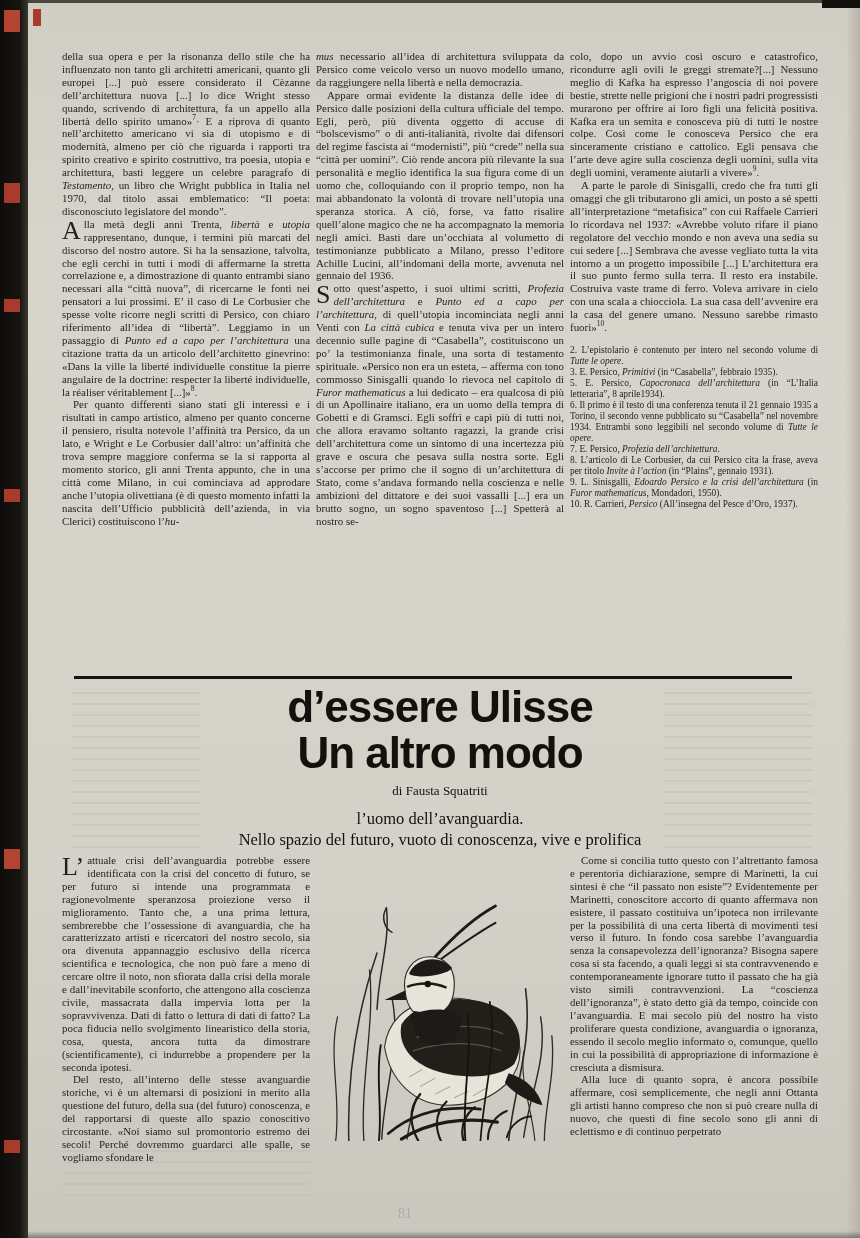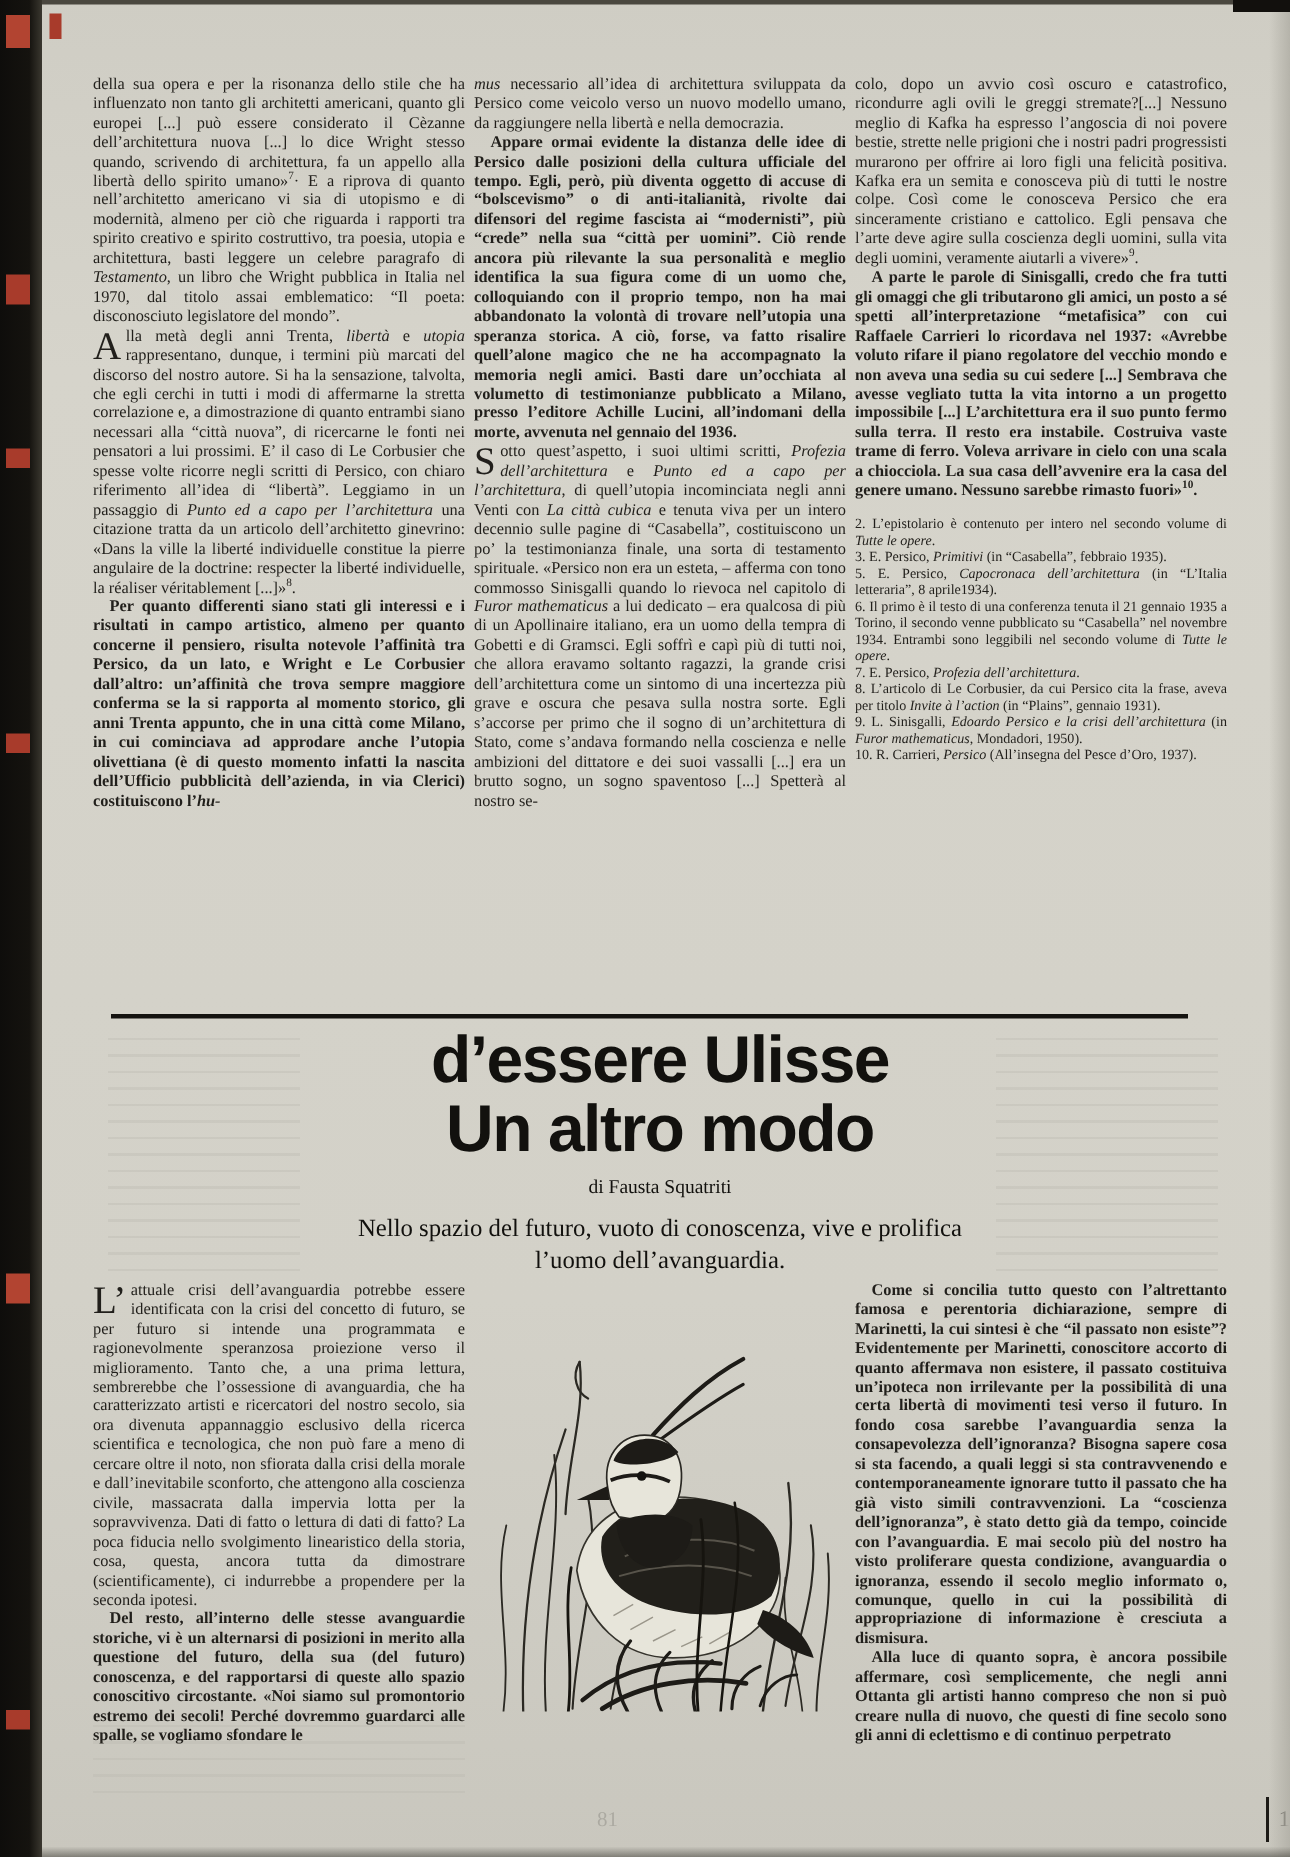--- a/index.html
+++ b/index.html
@@ -32,21 +32,21 @@
   
   .topcols,.botcols{
     position:absolute;left:62px;width:756px;
     display:grid;grid-template-columns:repeat(3,1fr);gap:6px;
     color:#211f1b;overflow:hidden;
   }
   .topcols{top:50px;height:628px;}
   .botcols{top:854px;height:372px;}
   .col{font-size:10.9px;line-height:12.9px;text-align:justify;hyphens:auto;-webkit-hyphens:auto;}
   .col p{margin:0;}
-  .col p.ind{text-indent:11px;font-weight:bold;}
+  .col p.ind{text-indent:11px;}
   .dc{float:left;font-size:26px;line-height:21px;padding:2px 3px 0 0;font-family:"Liberation Serif",serif;}
   sup{font-size:7.5px;line-height:0;vertical-align:super;}
   .footnotes{margin-top:11px;font-size:9.4px;line-height:11px;}
   .footnotes p{margin:0;text-align:justify;}
 
   .rule{position:absolute;left:74px;top:676px;width:718px;height:3px;background:#151310;z-index:2;}
 
   .titleblock{position:absolute;left:62px;top:684px;width:756px;text-align:center;color:#12110e;z-index:3;}
   .titleblock h1{
     margin:0;font-family:"Liberation Sans",sans-serif;font-weight:bold;
@@ -61,21 +61,21 @@
   .ghost{
     position:absolute;z-index:1;opacity:.5;filter:blur(.5px);
     background:repeating-linear-gradient(180deg,rgba(104,101,90,.17) 0 1.6px,rgba(104,101,90,0) 1.6px 11px);
   }
   .g1{left:664px;top:692px;width:148px;height:158px;}
   .g2{left:72px;top:692px;width:128px;height:158px;}
   .g3{left:62px;top:1150px;width:248px;height:46px;opacity:.35;}
 
   .pagefoot{
     position:absolute;left:0;right:0;top:1196px;height:34px;
-    display:flex;align-items:center;justify-content:flex-end;z-index:3;
+    display:flex;align-items:center;justify-content:flex-start;z-index:3;
   }
   .footbar{width:2px;height:30px;background:#1c1a16;margin-right:7px;}
   .pagenum{font-size:15px;color:#26241f;}
   .bleednum{position:absolute;left:398px;top:10px;font-size:14px;color:#26241f;opacity:.18;}
 </style>
 </head>
 <body>
 
 <div class="scan">
 
@@ -125,22 +125,22 @@
 
   <div class="rule"></div>
 
   <header class="titleblock">
     <h1>
       <div>d’essere Ulisse</div>
       <div>Un altro modo</div>
     </h1>
     <div class="byline">di Fausta Squatriti</div>
     <div class="standfirst">
+      <div>l’uomo dell’avanguardia.</div>
       <div>Nello spazio del futuro, vuoto di conoscenza, vive e prolifica</div>
-      <div>l’uomo dell’avanguardia.</div>
     </div>
   </header>
 
   <section class="botcols">
     <div class="col">
       <p><span class="dc">L’</span><span>attuale crisi dell’avanguardia potrebbe essere identificata con la crisi del concetto di futuro, se per futuro si intende una programmata e ragionevolmente speranzosa proiezione verso il miglioramento. Tanto che, a una prima lettura, sembrerebbe che l’ossessione di avanguardia, che ha caratterizzato artisti e ricercatori del nostro secolo, sia ora divenuta appannaggio esclusivo della ricerca scientifica e tecnologica, che non può fare a meno di cercare oltre il noto, non sfiorata dalla crisi della morale e dall’inevitabile sconforto, che attengono alla coscienza civile, massacrata dalla impervia lotta per la sopravvivenza. Dati di fatto o lettura di dati di fatto? La poca fiducia nello svolgimento linearistico della storia, cosa, questa, ancora tutta da dimostrare (scientificamente), ci indurrebbe a propendere per la seconda ipotesi.</span></p>
       <p class="ind">Del resto, all’interno delle stesse avanguardie storiche, vi è un alternarsi di posizioni in merito alla questione del futuro, della sua (del futuro) conoscenza, e del rapportarsi di queste allo spazio conoscitivo circostante. «Noi siamo sul promontorio estremo dei secoli! Perché dovremmo guardarci alle spalle, se vogliamo sfondare le</p>
     </div>
     <div class="col">
       <div class="bird-wrap">

